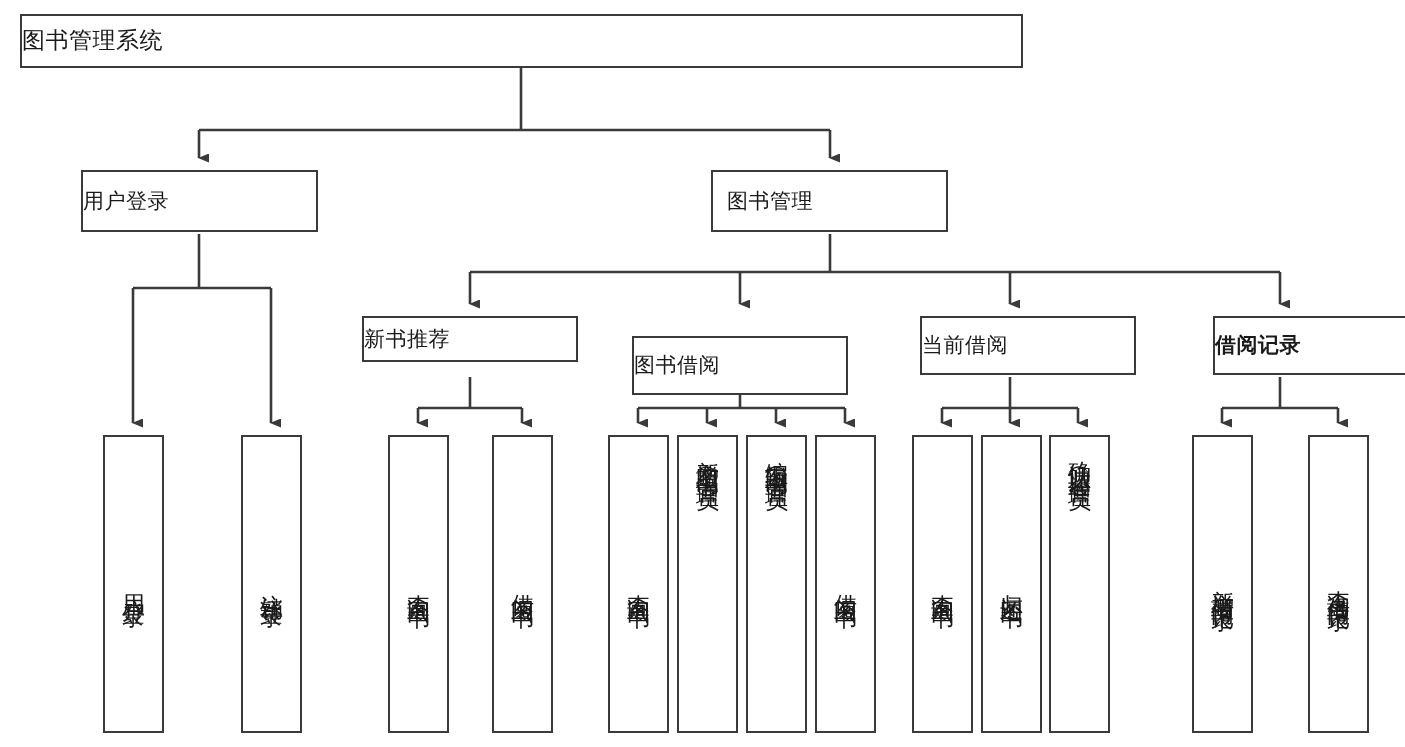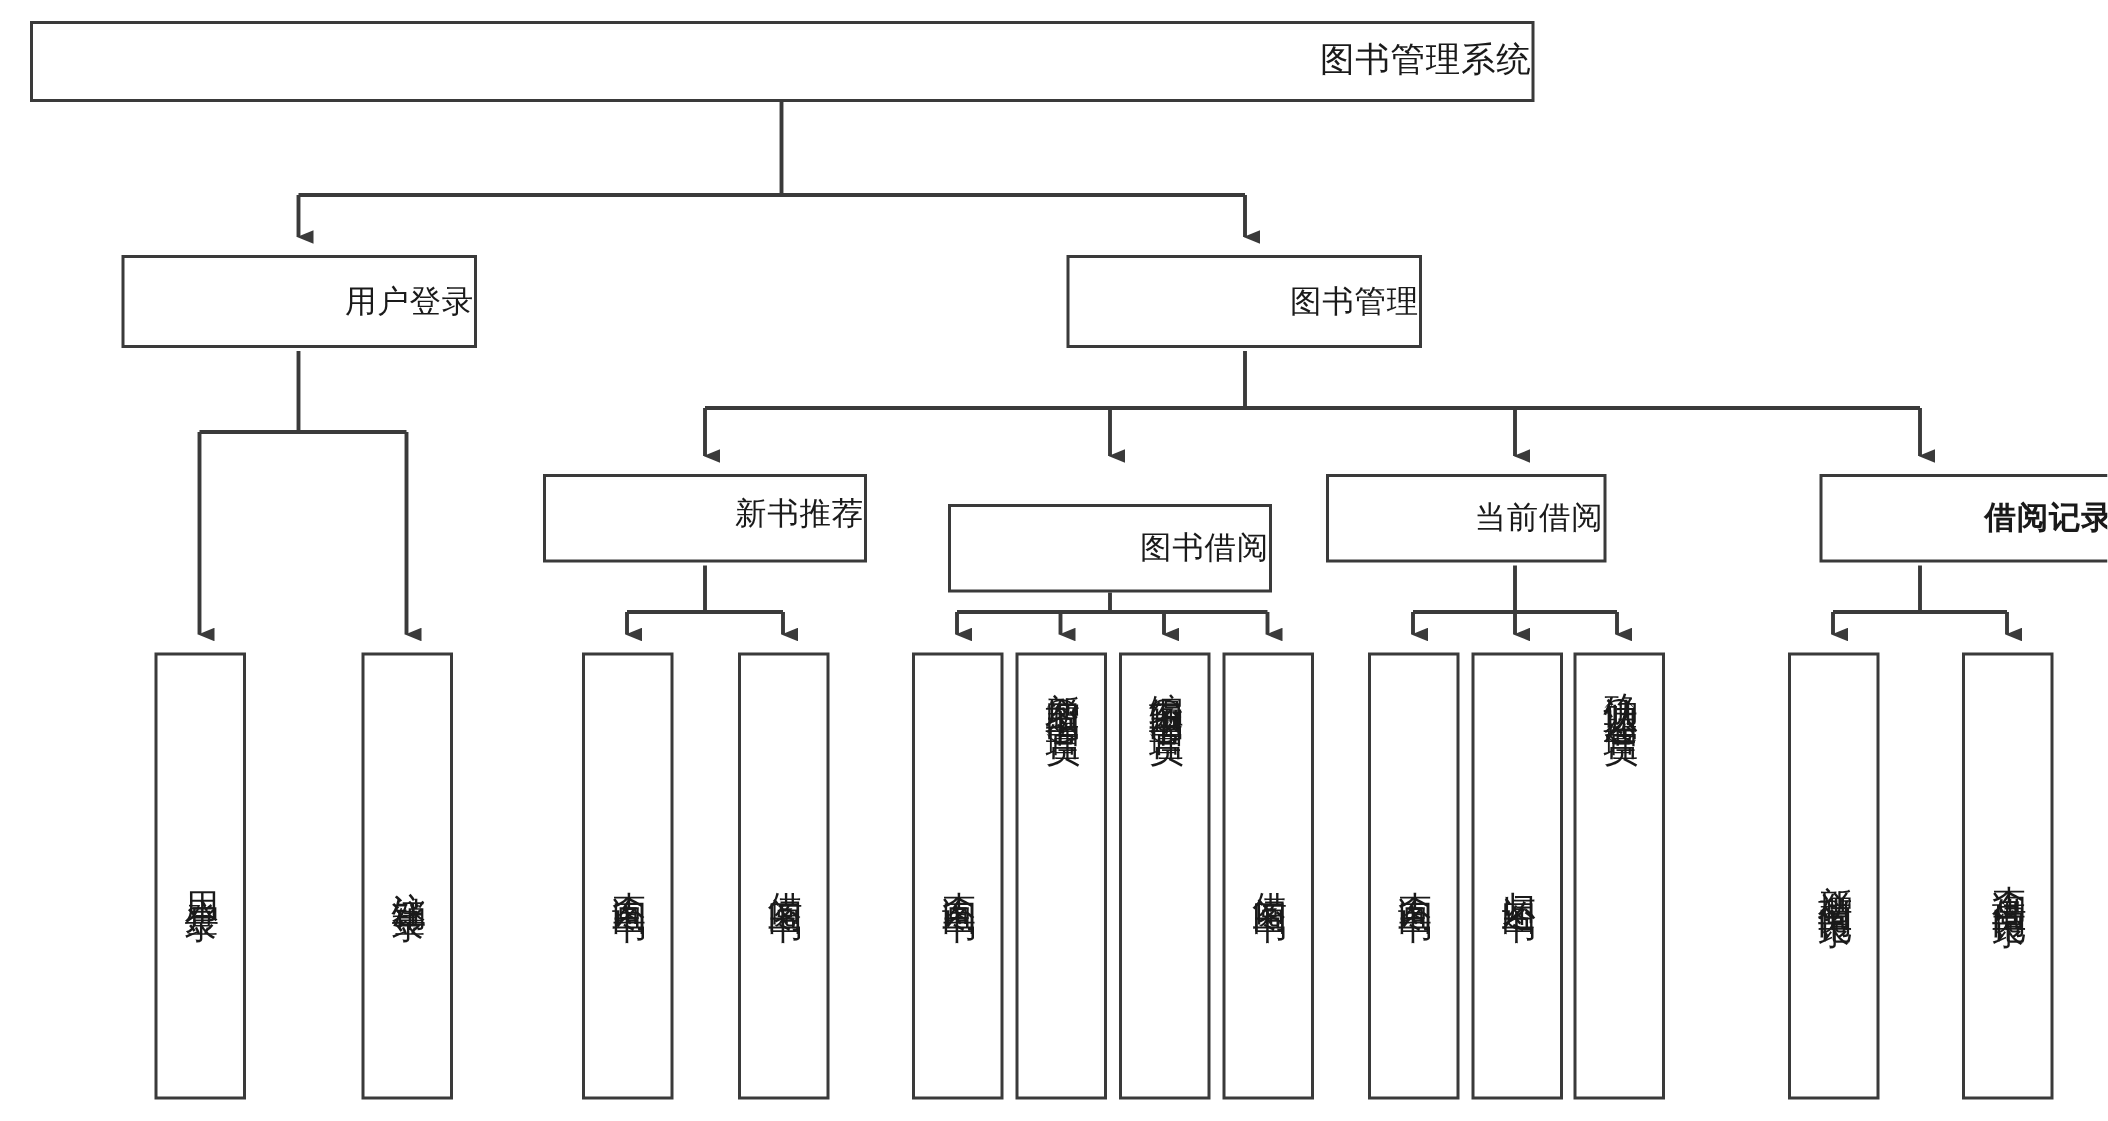--- a/index.html
+++ b/index.html
@@ -24,21 +24,21 @@
     pointer-events:none;
   }
   
   .node{
     position:absolute;
     box-sizing:border-box;
     background:#ffffff;
     border:2px solid #3a3a3a;
     display:flex;
     align-items:center;
-    justify-content:flex-end;
+    justify-content:flex-start;
     z-index:2;
   }
   .node .lbl{
     color:#1a1a1a;
     line-height:1.18;
     white-space:nowrap;
     letter-spacing:0.5px;
   }
   
   .node.root .lbl{ font-size:23px; }
@@ -137,29 +137,29 @@
   </div>
 
   <div class="node branch" style="left:81px;top:170px;width:237px;height:62px;">
     <span class="lbl">用户登录</span>
   </div>
 
   <div class="node branch" style="left:711px;top:170px;width:237px;height:62px;padding-left:14px;">
     <span class="lbl">图书管理</span>
   </div>
 
-  <div class="node branch" style="left:362px;top:316px;width:216px;height:59px;font-family:Liberation Mono, monospace;">
+  <div class="node branch" style="left:362px;top:316px;width:216px;height:46px;">
     <span class="lbl">新书推荐</span>
   </div>
 
   <div class="node branch" style="left:632px;top:316px;width:216px;height:59px;margin-top:20px;">
     <span class="lbl">图书借阅</span>
   </div>
 
-  <div class="node branch" style="left:884px;top:316px;width:187px;height:59px;">
+  <div class="node branch" style="left:920px;top:316px;width:216px;height:59px;">
     <span class="lbl">当前借阅</span>
   </div>
 
   <div class="node branch" style="left:1213px;top:316px;width:198px;height:59px;font-weight:bold;">
     <span class="lbl">借阅记录</span>
   </div>
 
   <div class="node leaf mid" style="left:103px;top:435px;width:61px;height:298px;">
     <span class="lbl">用户登录</span>
   </div>

